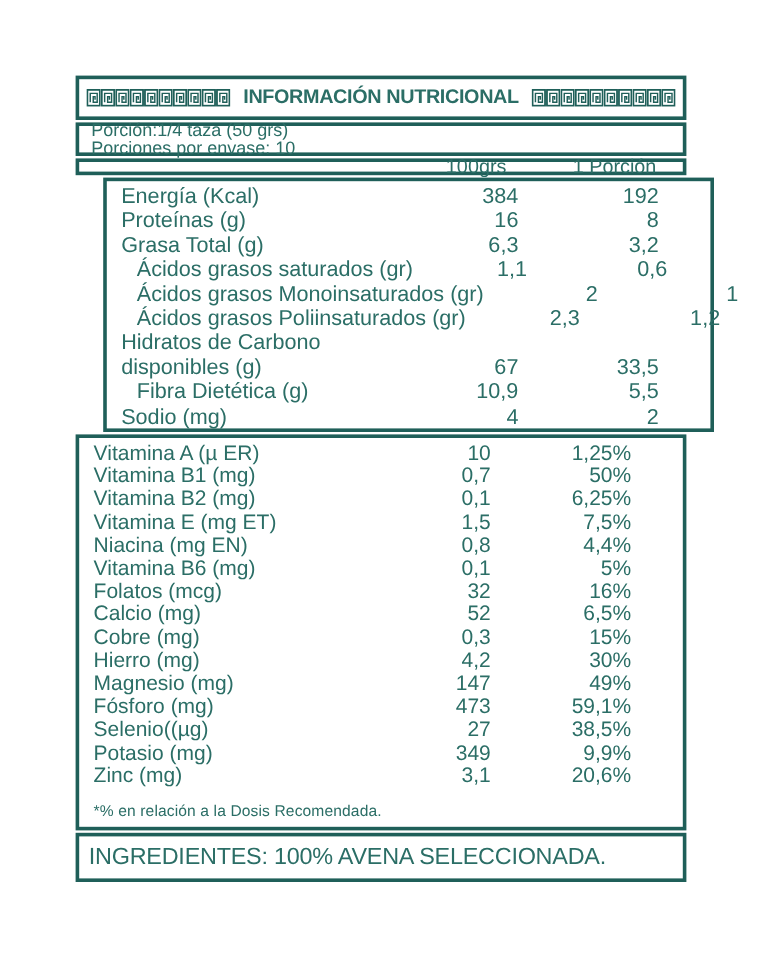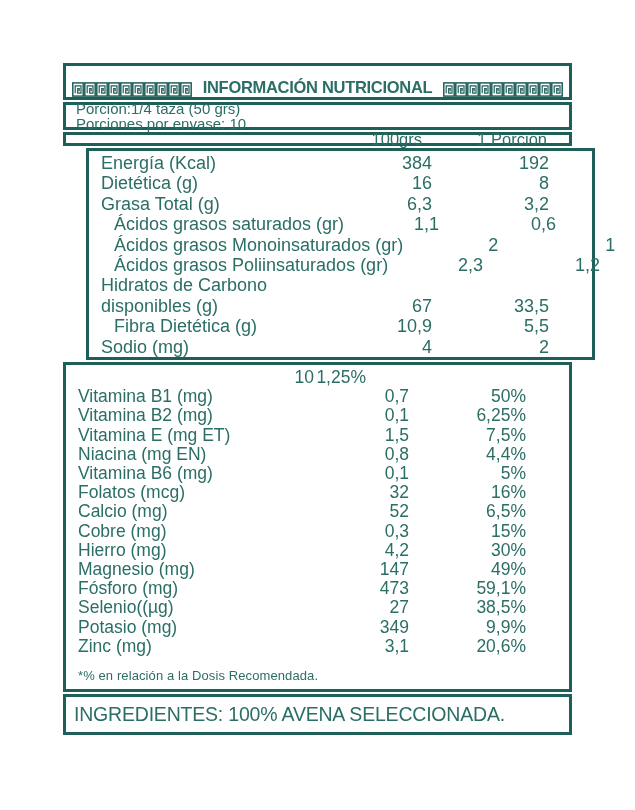--- a/index.html
+++ b/index.html
@@ -11,21 +11,21 @@
   }
   .label-wrap{
     position:absolute;left:63px;top:63px;width:509px;
     display:flex;flex-direction:column;gap:2px;
   }
   .box{
     box-sizing:border-box;border:3px solid #1f5f59;background:#fff;width:100%;
   }
   
   .header-box{
-    height:37px;display:flex;align-items:flex-end;justify-content:space-between;
+    height:37px;display:flex;align-items:center;justify-content:space-between;
     padding:0 6px;
   }
   .title{
     font-weight:bold;font-size:16.5px;letter-spacing:-0.3px;white-space:nowrap;
     color:#2b6e66;
   }
   .meander{display:flex;align-items:center;}
   .meander svg{display:block;}
   
   .portion-box{
@@ -153,21 +153,21 @@
     </div>
   </div>
 
   <div class="box main-box" id="nutrients-table">
       <div class="row">
         <div class="lbl">Energía (Kcal)</div>
         <div class="c1">384</div>
         <div class="c2">192</div>
       </div>
       <div class="row">
-        <div class="lbl">Dietética (g)</div>
+        <div class="lbl">Proteínas (g)</div>
         <div class="c1">16</div>
         <div class="c2">8</div>
       </div>
       <div class="row">
         <div class="lbl">Grasa Total (g)</div>
         <div class="c1">6,3</div>
         <div class="c2">3,2</div>
       </div>
       <div class="row">
         <div class="lbl indent">Ácidos grasos saturados (gr)</div>
@@ -202,20 +202,21 @@
       <div class="row">
         <div class="lbl">Sodio (mg)</div>
         <div class="c1">4</div>
         <div class="c2">2</div>
       </div>
     </div>
 
   <div class="box vitamins-box">
     <div id="vitamins-table">
         <div class="row">
+          <div class="lbl">Vitamina A (µ ER)</div>
           <div class="c1">10</div>
           <div class="c2">1,25%</div>
         </div>
         <div class="row">
           <div class="lbl">Vitamina B1 (mg)</div>
           <div class="c1">0,7</div>
           <div class="c2">50%</div>
         </div>
         <div class="row">
           <div class="lbl">Vitamina B2 (mg)</div>

